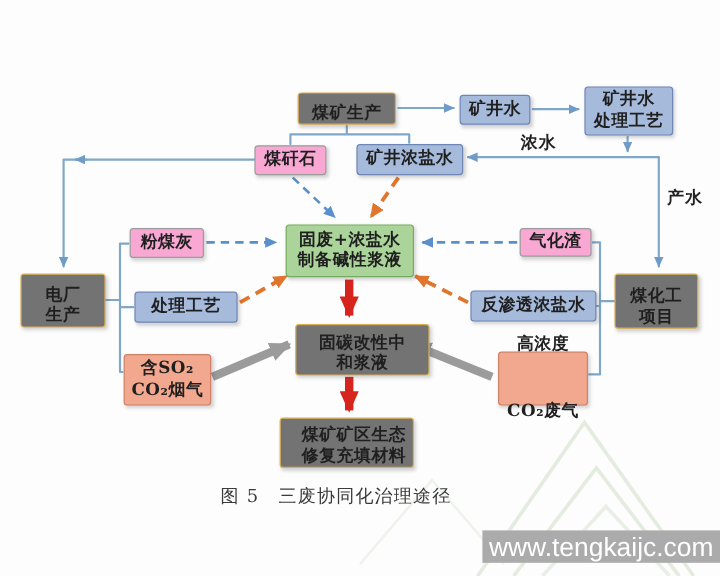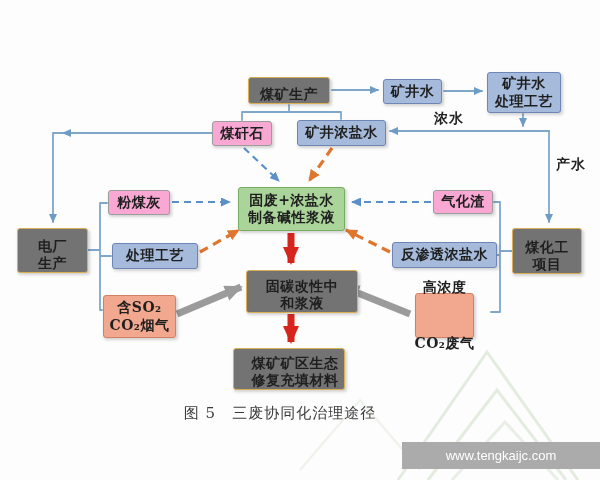--- a/index.html
+++ b/index.html
@@ -26,21 +26,21 @@
   .caption{
     position:absolute;left:140px;top:404px;width:280px;text-align:center;
     font-size:15px;color:#3a3a3a;font-weight:400;letter-spacing:1px;
   }
   .wm{
     position:absolute;background:#a2a2a2;color:#fff;
     font-family:"Liberation Sans","DejaVu Sans",sans-serif;font-weight:400;
     display:flex;align-items:center;
   }
   .wm-tl{left:10px;top:10px;width:147px;height:28px;font-size:19px;padding-left:9px;}
-  .wm-br{left:402px;top:442px;width:198px;height:27px;font-size:13px;justify-content:center;background:#ababab;}
+  .wm-br{left:402px;top:442px;width:198px;height:27px;font-size:22px;justify-content:center;background:#ababab;}
 </style>
 </head>
 <body>
 
 <div id="canvas">
 
   <svg class="layer" width="600" height="480">
     <polyline points="398,480 487,352 578,480" fill="none" stroke="#e3ecdf" stroke-width="3"></polyline>
     <polyline points="428,480 497,390 566,480" fill="none" stroke="#e3ecdf" stroke-width="3"></polyline>
     <polyline points="452,480 505,422 558,480" fill="none" stroke="#e9efe6" stroke-width="3"></polyline>
@@ -152,21 +152,21 @@
   <div class="node yellow" style="left:512px;top:228px;width:70px;height:46px;">
     <span>煤化工</span>
     <span>项目</span>
   </div>
 
   <div class="node salmon" style="left:103px;top:295px;width:73px;height:43px;">
     <span>含SO₂</span>
     <span>CO₂烟气</span>
   </div>
 
-  <div class="node salmon" style="left:415px;top:293px;width:59px;height:45px;gap:39px;">
+  <div class="node salmon" style="left:415px;top:293px;width:75px;height:45px;gap:39px;">
     <span>高浓度</span>
     <span>CO₂废气</span>
   </div>
 
   <div class="node yellow" style="left:246px;top:270px;width:112px;height:43px;">
     <span>固碳改性中</span>
     <span>和浆液</span>
   </div>
 
   <div class="node yellow" style="left:233px;top:348px;width:112px;height:42px;padding-left:12px;">

